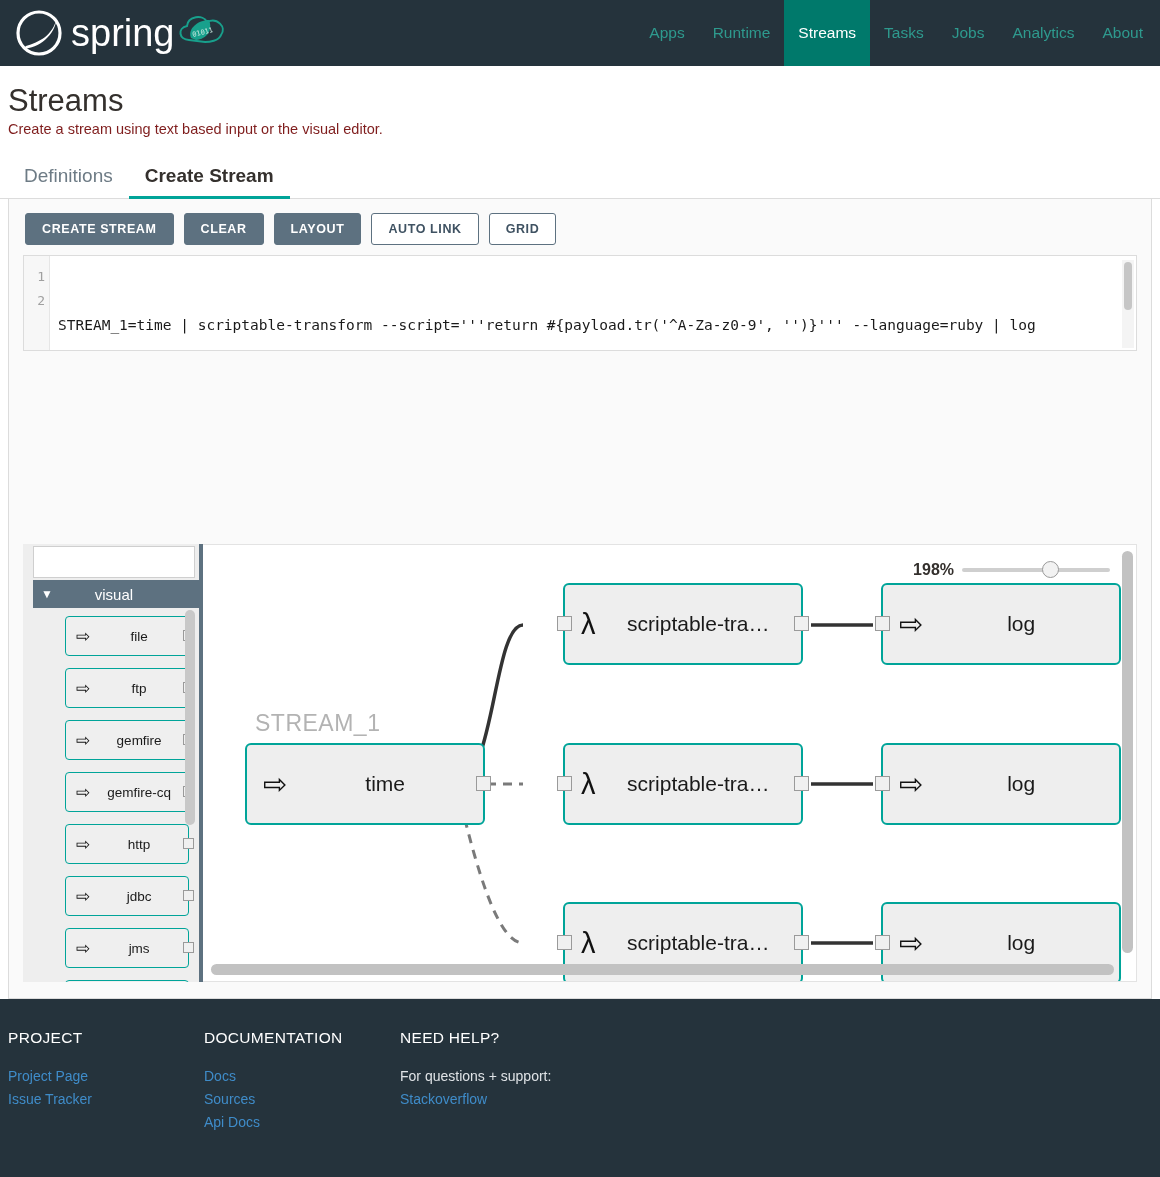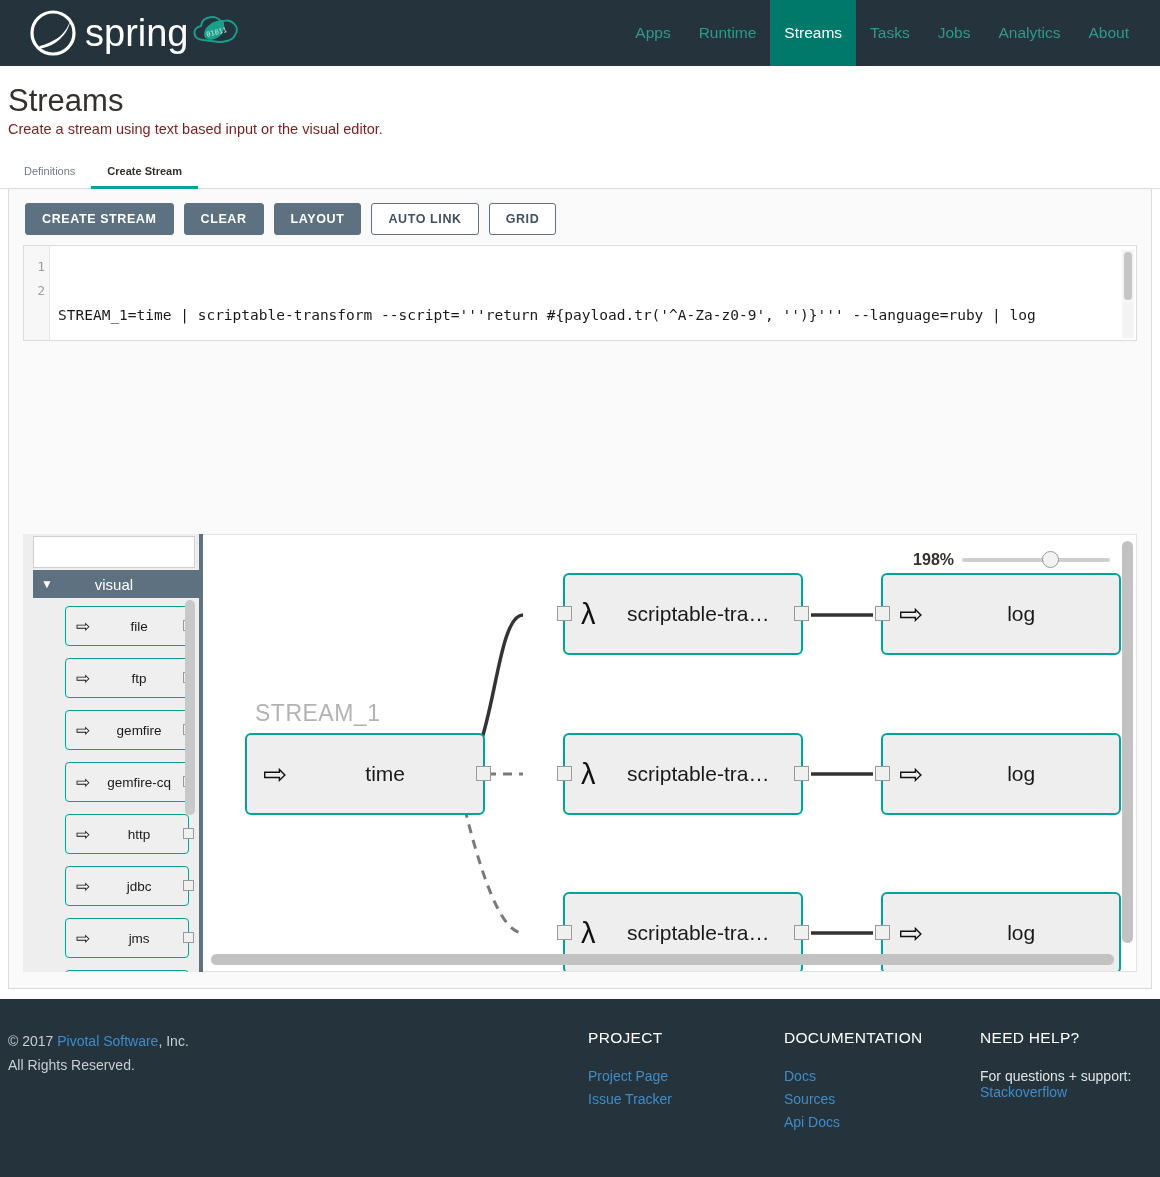--- a/index.html
+++ b/index.html
@@ -8,41 +8,41 @@
     width:1160px; height:1177px;
     font-family:"Liberation Sans", sans-serif;
     background:#ffffff;
     color:#34302d;
     overflow:hidden;
   }
 
   
   .navbar {
     height:66px; background:#25333c; display:flex; align-items:center;
-    justify-content:space-between; padding:17px; position:relative;
+    justify-content:space-between; padding:3px; position:relative;
   }
   .brand { display:flex; align-items:center; padding-left:10px; height:66px; }
   .brand svg { display:block; }
   .nav-links { display:flex; align-items:stretch; height:66px; }
   .nav-link {
     display:flex; align-items:center; padding:0 14px; height:66px;
     color:#2e9a8e; font-size:15.5px; text-decoration:none; cursor:pointer;
     white-space:nowrap;
   }
   .nav-link.active { background:#00796b; color:#ffffff; }
 
   
   .page-head { padding:16px 8px 0 8px; }
   .page-title { font-size:31px; font-weight:400; color:#34302d; margin:0 0 2px 0; line-height:1.2; }
   .page-sub { font-size:14.5px; color:#7f1d1d; margin:0; }
 
   
   .tabs { display:flex; padding:0 8px; margin-top:22px; position:relative; }
   .tab {
-    font-size:11px; padding:6px 16px 9px 16px; color:#6d7b85;
+    font-size:19px; padding:6px 16px 9px 16px; color:#6d7b85;
     cursor:pointer; border-bottom:3px solid transparent; margin-bottom:-1px;
   }
   .tab.active { color:#34302d; font-weight:bold; border-bottom-color:#00a499; }
   .tabs-rule { height:1px; background:#dcdcdc; margin:0 0 0 0; }
 
   
   .panel {
     margin:0 8px; border:1px solid #dcdcdc; border-top:none;
     background:#fafafa; height:800px; position:relative;
   }
@@ -174,21 +174,21 @@
   .footer {
     position:absolute; left:0; bottom:0; width:1160px; height:178px;
     background:#25333c; color:#c8ced2; padding:30px 0 0 0;
   }
   .footer-inner { display:flex; padding-left:8px; }
   .f-copy { width:580px; font-size:14px; line-height:24px; }
   .f-col { width:196px; }
   .f-col.wide { width:auto; }
   .f-head { font-size:15.5px; color:#ffffff; margin-bottom:21px; letter-spacing:.3px; }
   .f-link { color:#3f8cc9; font-size:14px; display:block; margin-bottom:7px; text-decoration:none; cursor:pointer; }
-  .f-text { font-size:14px; color:#dfe3e6; }
+  .f-text { font-size:14px; color:#dfe3e6; margin-bottom:7px; }
 </style>
 </head>
 <body>
 
 <div class="navbar">
   <div class="brand">
     <svg width="240" height="50" viewBox="0 0 240 50" aria-hidden="true">
       <circle cx="26" cy="25" r="21" fill="none" stroke="#ffffff" stroke-width="3.2"></circle>
       <path d="M10 41 C26 40 42 28 44 9 C40 28 26 34 13 38 Z" fill="#ffffff"></path>
       <text x="58" y="38" font-family="Liberation Sans, sans-serif" font-size="38" fill="#ffffff">spring</text>
@@ -374,26 +374,20 @@
       </div>
 
       <div class="canvas-vscroll"></div>
       <div class="canvas-hscroll"></div>
     </div>
   </div>
 </div>
 
 <div class="footer">
   <div class="footer-inner">
-    <div class="f-copy">
-      <div>
-        <span>© 2017 </span><a class="f-link" style="display:inline;">Pivotal Software</a><span>, Inc.</span>
-      </div>
-      <div>All Rights Reserved.</div>
-    </div>
 
     <div class="f-col">
       <div class="f-head">PROJECT</div>
       <a class="f-link">Project Page</a>
       <a class="f-link">Issue Tracker</a>
     </div>
 
     <div class="f-col">
       <div class="f-head">DOCUMENTATION</div>
       <a class="f-link">Docs</a>

